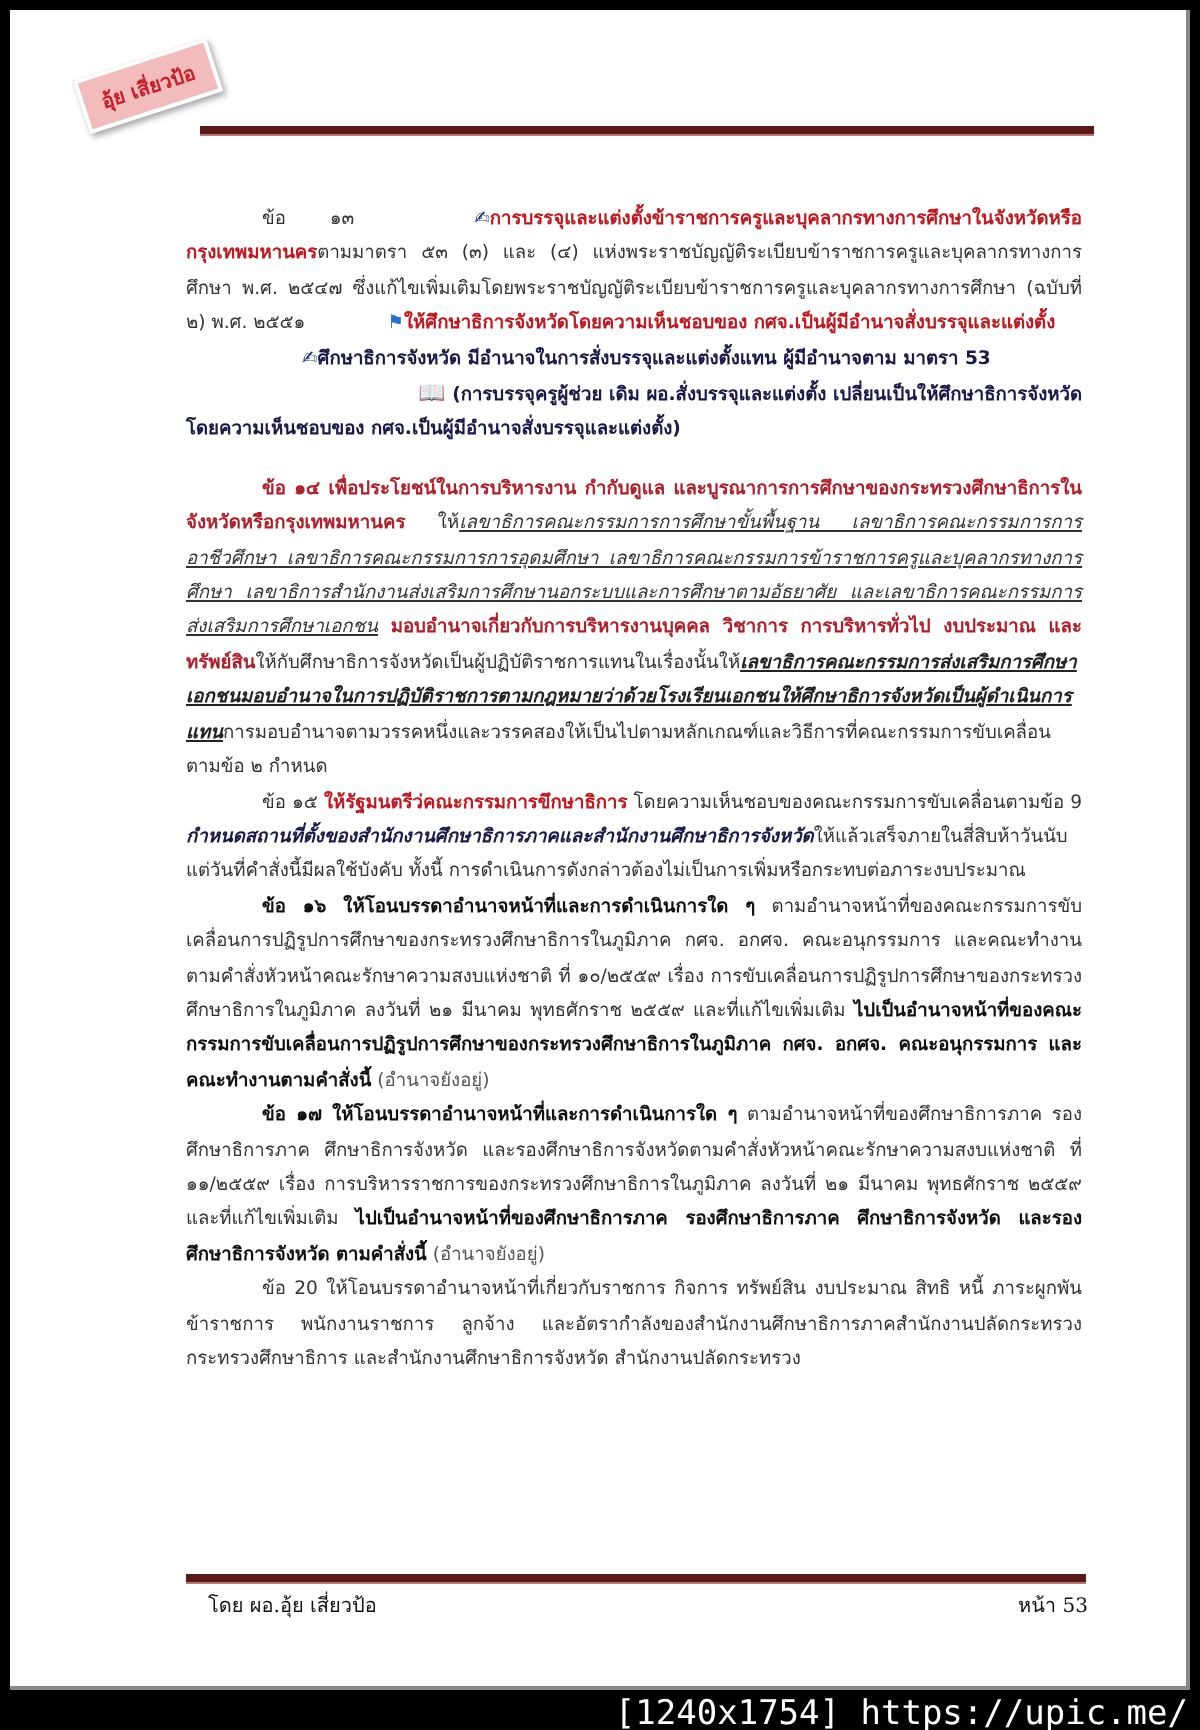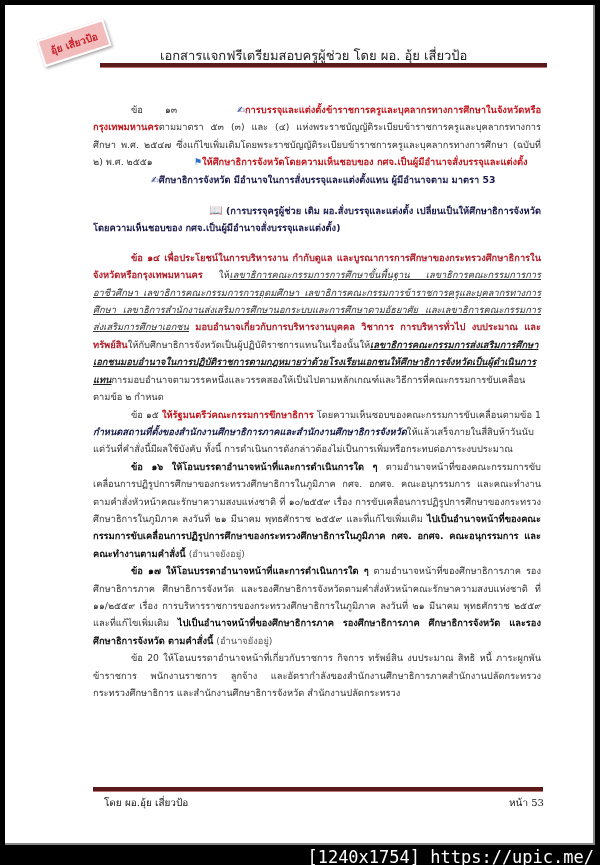--- a/index.html
+++ b/index.html
@@ -55,39 +55,38 @@
     font-family: "DejaVu Sans Mono", monospace;
   }
 </style>
 </head>
 <body>
 
 <div class="page">
   <div class="stamp">
     <span>อุ้ย เสี่ยวป้อ</span>
   </div>
-  <div class="header-title">เอกสารแจกฟรีเตรียมสอบครูผู้ช่วย   โดย ผอ. อุ้ย เสี่ยวป้อ</div>
   <div class="header-rule"></div>
 
   <div class="body-text">
     <p class="indent">
       <span>ข้อ ๑๓ </span><span class="icon ico-pen">✍</span><span class="red">การบรรจุและแต่งตั้งข้าราชการครูและบุคลากรทางการศึกษาในจังหวัดหรือกรุงเทพมหานคร</span><span>ตามมาตรา ๕๓ (๓) และ (๔) แห่งพระราชบัญญัติระเบียบข้าราชการครูและบุคลากรทางการศึกษา พ.ศ. ๒๕๔๗ ซึ่งแก้ไขเพิ่มเติมโดยพระราชบัญญัติระเบียบข้าราชการครูและบุคลากรทางการศึกษา (ฉบับที่ ๒) พ.ศ. ๒๕๕๑ </span><span class="icon ico-flag">⚑</span><span class="red">ให้ศึกษาธิการจังหวัดโดยความเห็นชอบของ กศจ.เป็นผู้มีอำนาจสั่งบรรจุและแต่งตั้ง</span>
     </p>
     <p class="navy" style="padding-left:58px;">
       <span class="icon ico-pen">✍</span><span>ศึกษาธิการจังหวัด มีอำนาจในการสั่งบรรจุและแต่งตั้งแทน ผู้มีอำนาจตาม มาตรา 53</span>
     </p>
-    <p class="navy" style="text-indent:58px;margin-top:14px;">
+    <p class="navy" style="text-indent:58px;">
       <span class="icon ico-book">📖</span><span> (การบรรจุครูผู้ช่วย เดิม ผอ.สั่งบรรจุและแต่งตั้ง เปลี่ยนเป็นให้ศึกษาธิการจังหวัดโดยความเห็นชอบของ กศจ.เป็นผู้มีอำนาจสั่งบรรจุและแต่งตั้ง)</span>
     </p>
     <div class="gap"></div>
     <p class="indent">
       <span class="darkred">ข้อ ๑๔ เพื่อประโยชน์ในการบริหารงาน กำกับดูแล และบูรณาการการศึกษาของกระทรวงศึกษาธิการในจังหวัดหรือกรุงเทพมหานคร</span><span> ให้</span><span class="uital">เลขาธิการคณะกรรมการการศึกษาขั้นพื้นฐาน เลขาธิการคณะกรรมการการอาชีวศึกษา เลขาธิการคณะกรรมการการอุดมศึกษา เลขาธิการคณะกรรมการข้าราชการครูและบุคลากรทางการศึกษา เลขาธิการสำนักงานส่งเสริมการศึกษานอกระบบและการศึกษาตามอัธยาศัย และเลขาธิการคณะกรรมการส่งเสริมการศึกษาเอกชน</span><span class="darkred"> มอบอำนาจเกี่ยวกับการบริหารงานบุคคล วิชาการ การบริหารทั่วไป งบประมาณ และทรัพย์สิน</span><span>ให้กับศึกษาธิการจังหวัดเป็นผู้ปฏิบัติราชการแทนในเรื่องนั้นให้</span><span class="uitalb">เลขาธิการคณะกรรมการส่งเสริมการศึกษาเอกชนมอบอำนาจในการปฏิบัติราชการตามกฎหมายว่าด้วยโรงเรียนเอกชนให้ศึกษาธิการจังหวัดเป็นผู้ดำเนินการแทน</span><span>การมอบอำนาจตามวรรคหนึ่งและวรรคสองให้เป็นไปตามหลักเกณฑ์และวิธีการที่คณะกรรมการขับเคลื่อนตามข้อ ๒ กำหนด</span>
     </p>
     <p class="indent">
-      <span>ข้อ ๑๕ </span><span class="red">ให้รัฐมนตรีว่คณะกรรมการขึกษาธิการ</span><span> โดยความเห็นชอบของคณะกรรมการขับเคลื่อนตามข้อ 1 </span><span class="italb">กำหนดสถานที่ตั้งของสำนักงานศึกษาธิการภาคและสำนักงานศึกษาธิการจังหวัด</span><span>ให้แล้วเสร็จภายในสี่สิบห้าวันนับแต่วันที่คำสั่งนี้มีผลใช้บังคับ ทั้งนี้ การดำเนินการดังกล่าวต้องไม่เป็นการเพิ่มหรือกระทบต่อภาระงบประมาณ</span>
+      <span>ข้อ ๑๕ </span><span class="red">ให้รัฐมนตรีว่คณะกรรมการขึกษาธิการ</span><span> โดยความเห็นชอบของคณะกรรมการขับเคลื่อนตามข้อ 9 </span><span class="italb">กำหนดสถานที่ตั้งของสำนักงานศึกษาธิการภาคและสำนักงานศึกษาธิการจังหวัด</span><span>ให้แล้วเสร็จภายในสี่สิบห้าวันนับแต่วันที่คำสั่งนี้มีผลใช้บังคับ ทั้งนี้ การดำเนินการดังกล่าวต้องไม่เป็นการเพิ่มหรือกระทบต่อภาระงบประมาณ</span>
     </p>
     <p class="indent">
       <span class="bold">ข้อ ๑๖ ให้โอนบรรดาอำนาจหน้าที่และการดำเนินการใด ๆ</span><span> ตามอำนาจหน้าที่ของคณะกรรมการขับเคลื่อนการปฏิรูปการศึกษาของกระทรวงศึกษาธิการในภูมิภาค กศจ. อกศจ. คณะอนุกรรมการ และคณะทำงาน ตามคำสั่งหัวหน้าคณะรักษาความสงบแห่งชาติ ที่ ๑๐/๒๕๕๙ เรื่อง การขับเคลื่อนการปฏิรูปการศึกษาของกระทรวงศึกษาธิการในภูมิภาค ลงวันที่ ๒๑ มีนาคม พุทธศักราช ๒๕๕๙ และที่แก้ไขเพิ่มเติม </span><span class="bold">ไปเป็นอำนาจหน้าที่ของคณะกรรมการขับเคลื่อนการปฏิรูปการศึกษาของกระทรวงศึกษาธิการในภูมิภาค กศจ. อกศจ. คณะอนุกรรมการ และคณะทำงานตามคำสั่งนี้</span><span class="muted"> (อำนาจยังอยู่)</span>
     </p>
     <p class="indent">
       <span class="bold">ข้อ ๑๗ ให้โอนบรรดาอำนาจหน้าที่และการดำเนินการใด ๆ</span><span> ตามอำนาจหน้าที่ของศึกษาธิการภาค รองศึกษาธิการภาค ศึกษาธิการจังหวัด และรองศึกษาธิการจังหวัดตามคำสั่งหัวหน้าคณะรักษาความสงบแห่งชาติ ที่ ๑๑/๒๕๕๙ เรื่อง การบริหารราชการของกระทรวงศึกษาธิการในภูมิภาค ลงวันที่ ๒๑ มีนาคม พุทธศักราช ๒๕๕๙ และที่แก้ไขเพิ่มเติม </span><span class="bold">ไปเป็นอำนาจหน้าที่ของศึกษาธิการภาค รองศึกษาธิการภาค ศึกษาธิการจังหวัด และรองศึกษาธิการจังหวัด ตามคำสั่งนี้</span><span class="muted"> (อำนาจยังอยู่)</span>
     </p>
     <p class="indent">ข้อ 20 ให้โอนบรรดาอำนาจหน้าที่เกี่ยวกับราชการ กิจการ ทรัพย์สิน งบประมาณ สิทธิ หนี้ ภาระผูกพัน ข้าราชการ พนักงานราชการ ลูกจ้าง และอัตรากำลังของสำนักงานศึกษาธิการภาคสำนักงานปลัดกระทรวง กระทรวงศึกษาธิการ และสำนักงานศึกษาธิการจังหวัด สำนักงานปลัดกระทรวง</p>
   </div>
 

